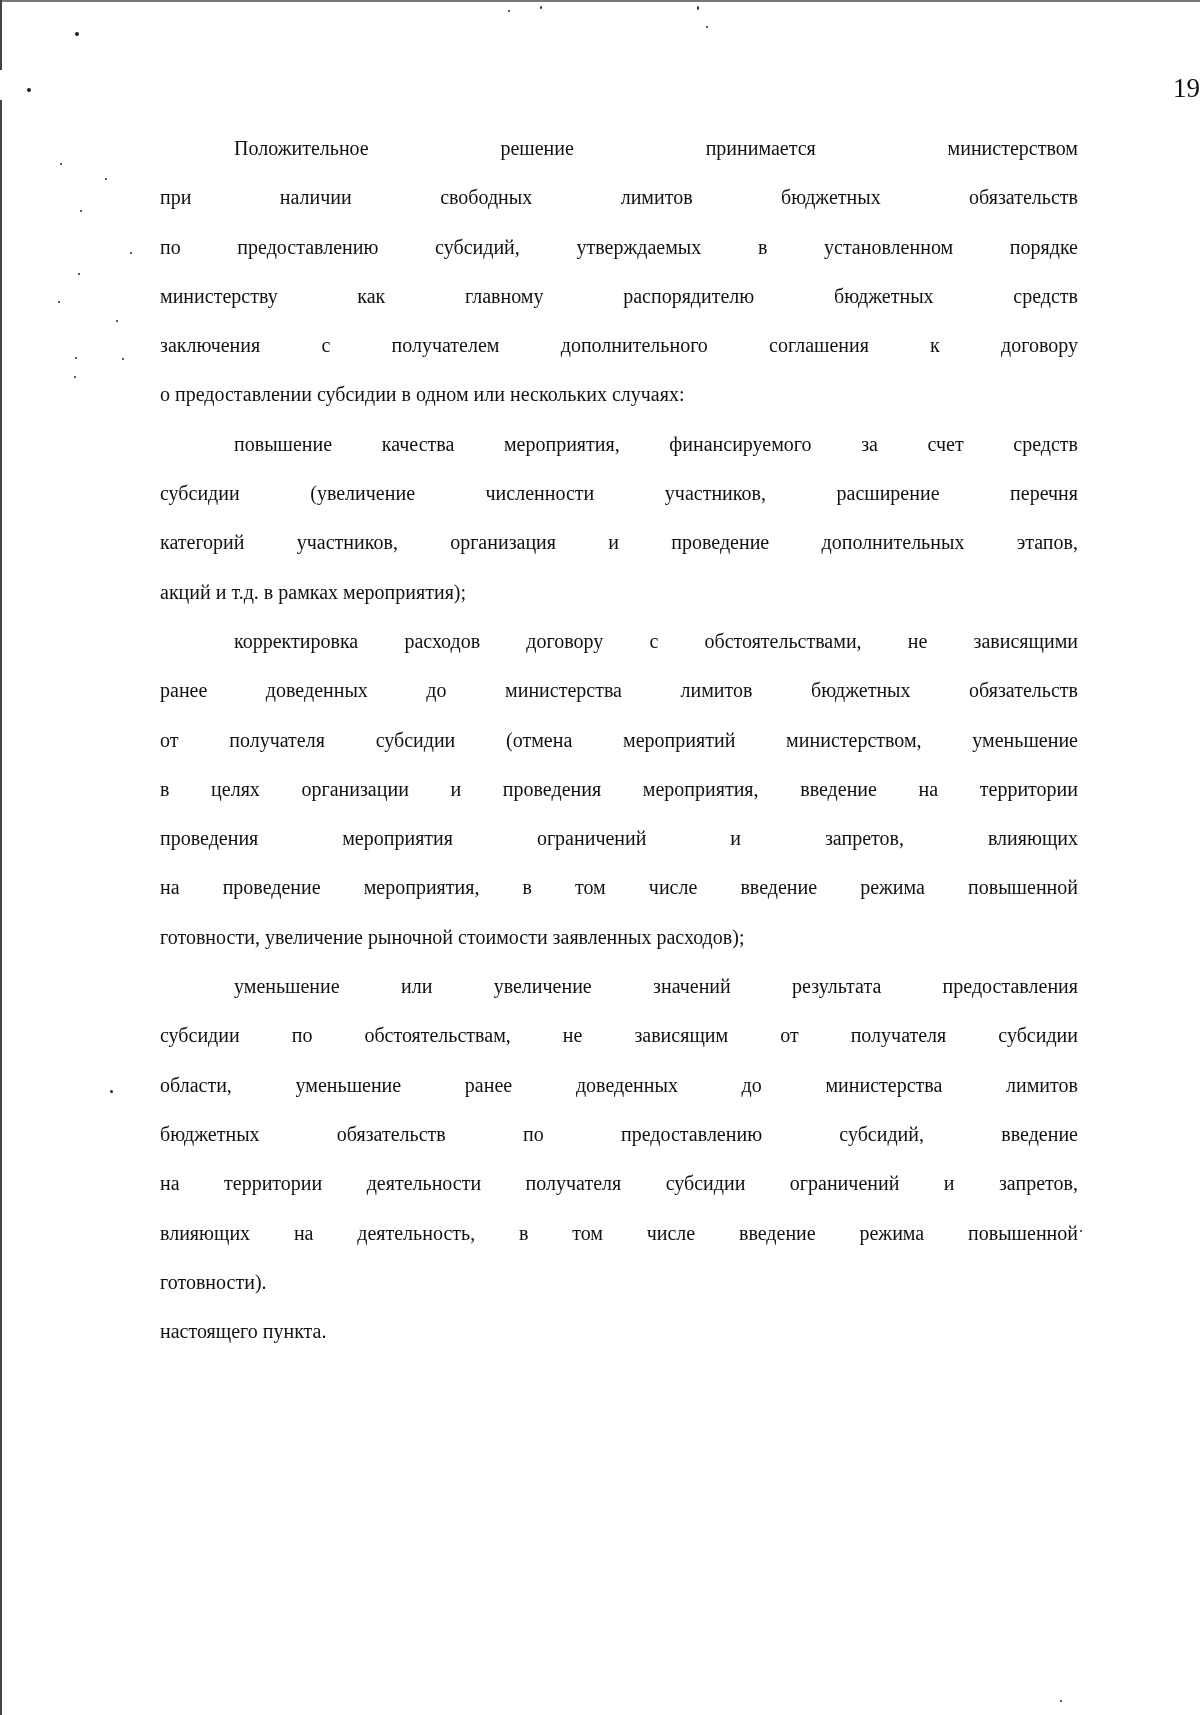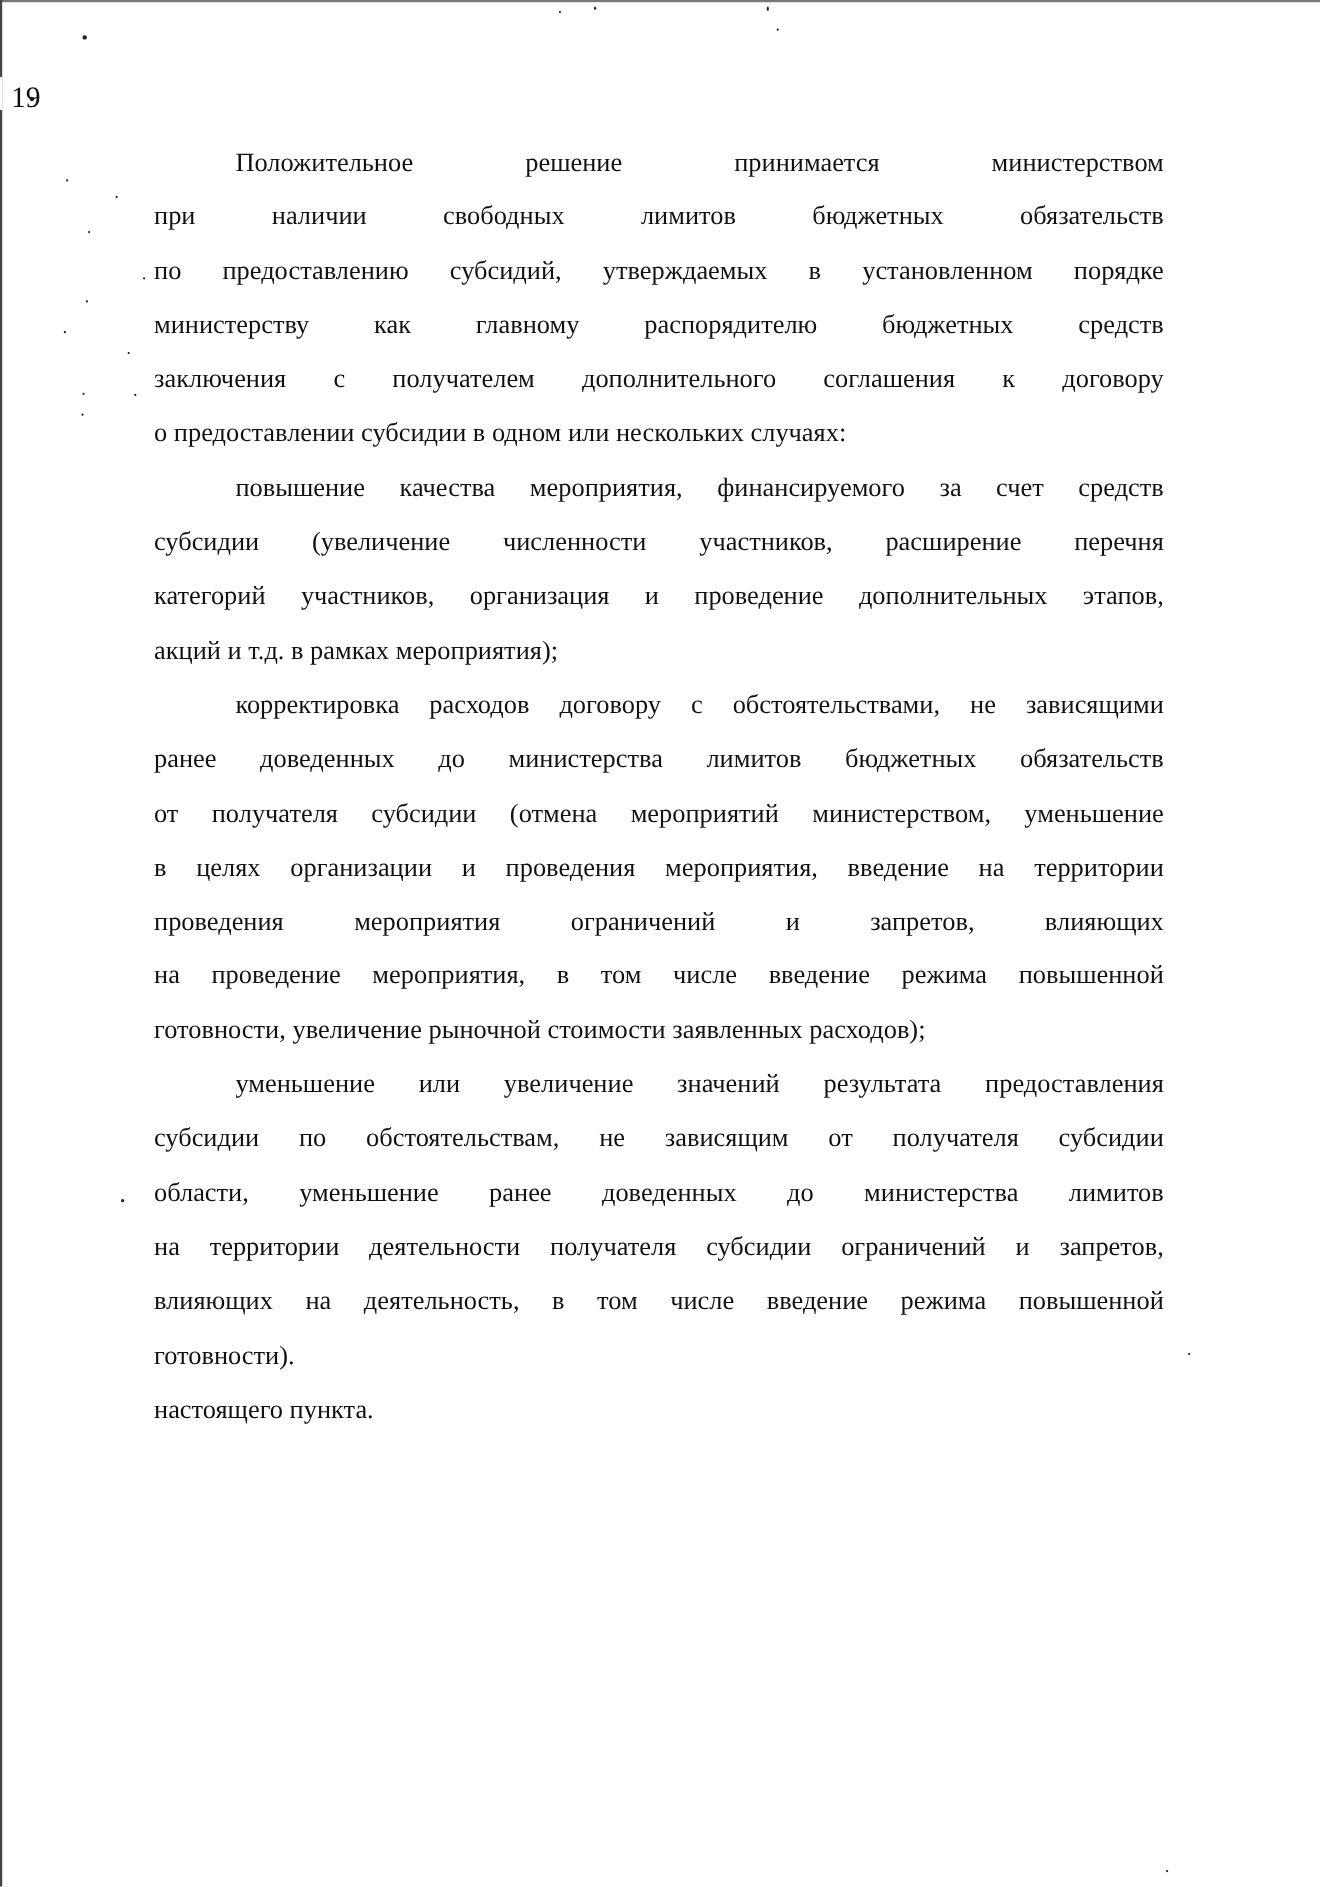--- a/index.html
+++ b/index.html
@@ -39,32 +39,32 @@
     .speck {
       position: absolute;
       background: #222;
       border-radius: 50%;
     }
     .page-number {
       position: absolute;
       top: 68px;
       left: 0;
       width: 1200px;
-      text-align: left;
+      text-align: right;
       font-size: 27px;
       line-height: 40px;
       padding-left: 10px;
       box-sizing: border-box;
     }
     .content {
       position: absolute;
-      left: 140px;
+      left: 160px;
       top: 124px;
       width: 918px;
-      font-size: 24px;
+      font-size: 20px;
       line-height: 49.3px;
       font-family: Liberation Serif, serif;
     }
     .line {
       display: block;
       text-align: justify;
       text-align-last: justify;
       white-space: nowrap;
     }
     .line.last {
@@ -128,20 +128,21 @@
     <span class="line">в целях организации и проведения мероприятия, введение на территории</span>
     <span class="line">проведения мероприятия ограничений и запретов, влияющих</span>
     <span class="line">на проведение мероприятия, в том числе введение режима повышенной</span>
     <span class="line last">готовности, увеличение рыночной стоимости заявленных расходов);</span>
   </div>
 
   <div class="para-block">
     <span class="line indent">уменьшение или увеличение значений результата предоставления</span>
     <span class="line">субсидии по обстоятельствам, не зависящим от получателя субсидии</span>
     <span class="line">области, уменьшение ранее доведенных до министерства лимитов</span>
+    <span class="line">бюджетных обязательств по предоставлению субсидий, введение</span>
     <span class="line">на территории деятельности получателя субсидии ограничений и запретов,</span>
     <span class="line">влияющих на деятельность, в том числе введение режима повышенной</span>
     <span class="line last">готовности).</span>
   </div>
 
   <div class="para-block">
     <span class="line last">настоящего пункта.</span>
   </div>
 </div>
 

